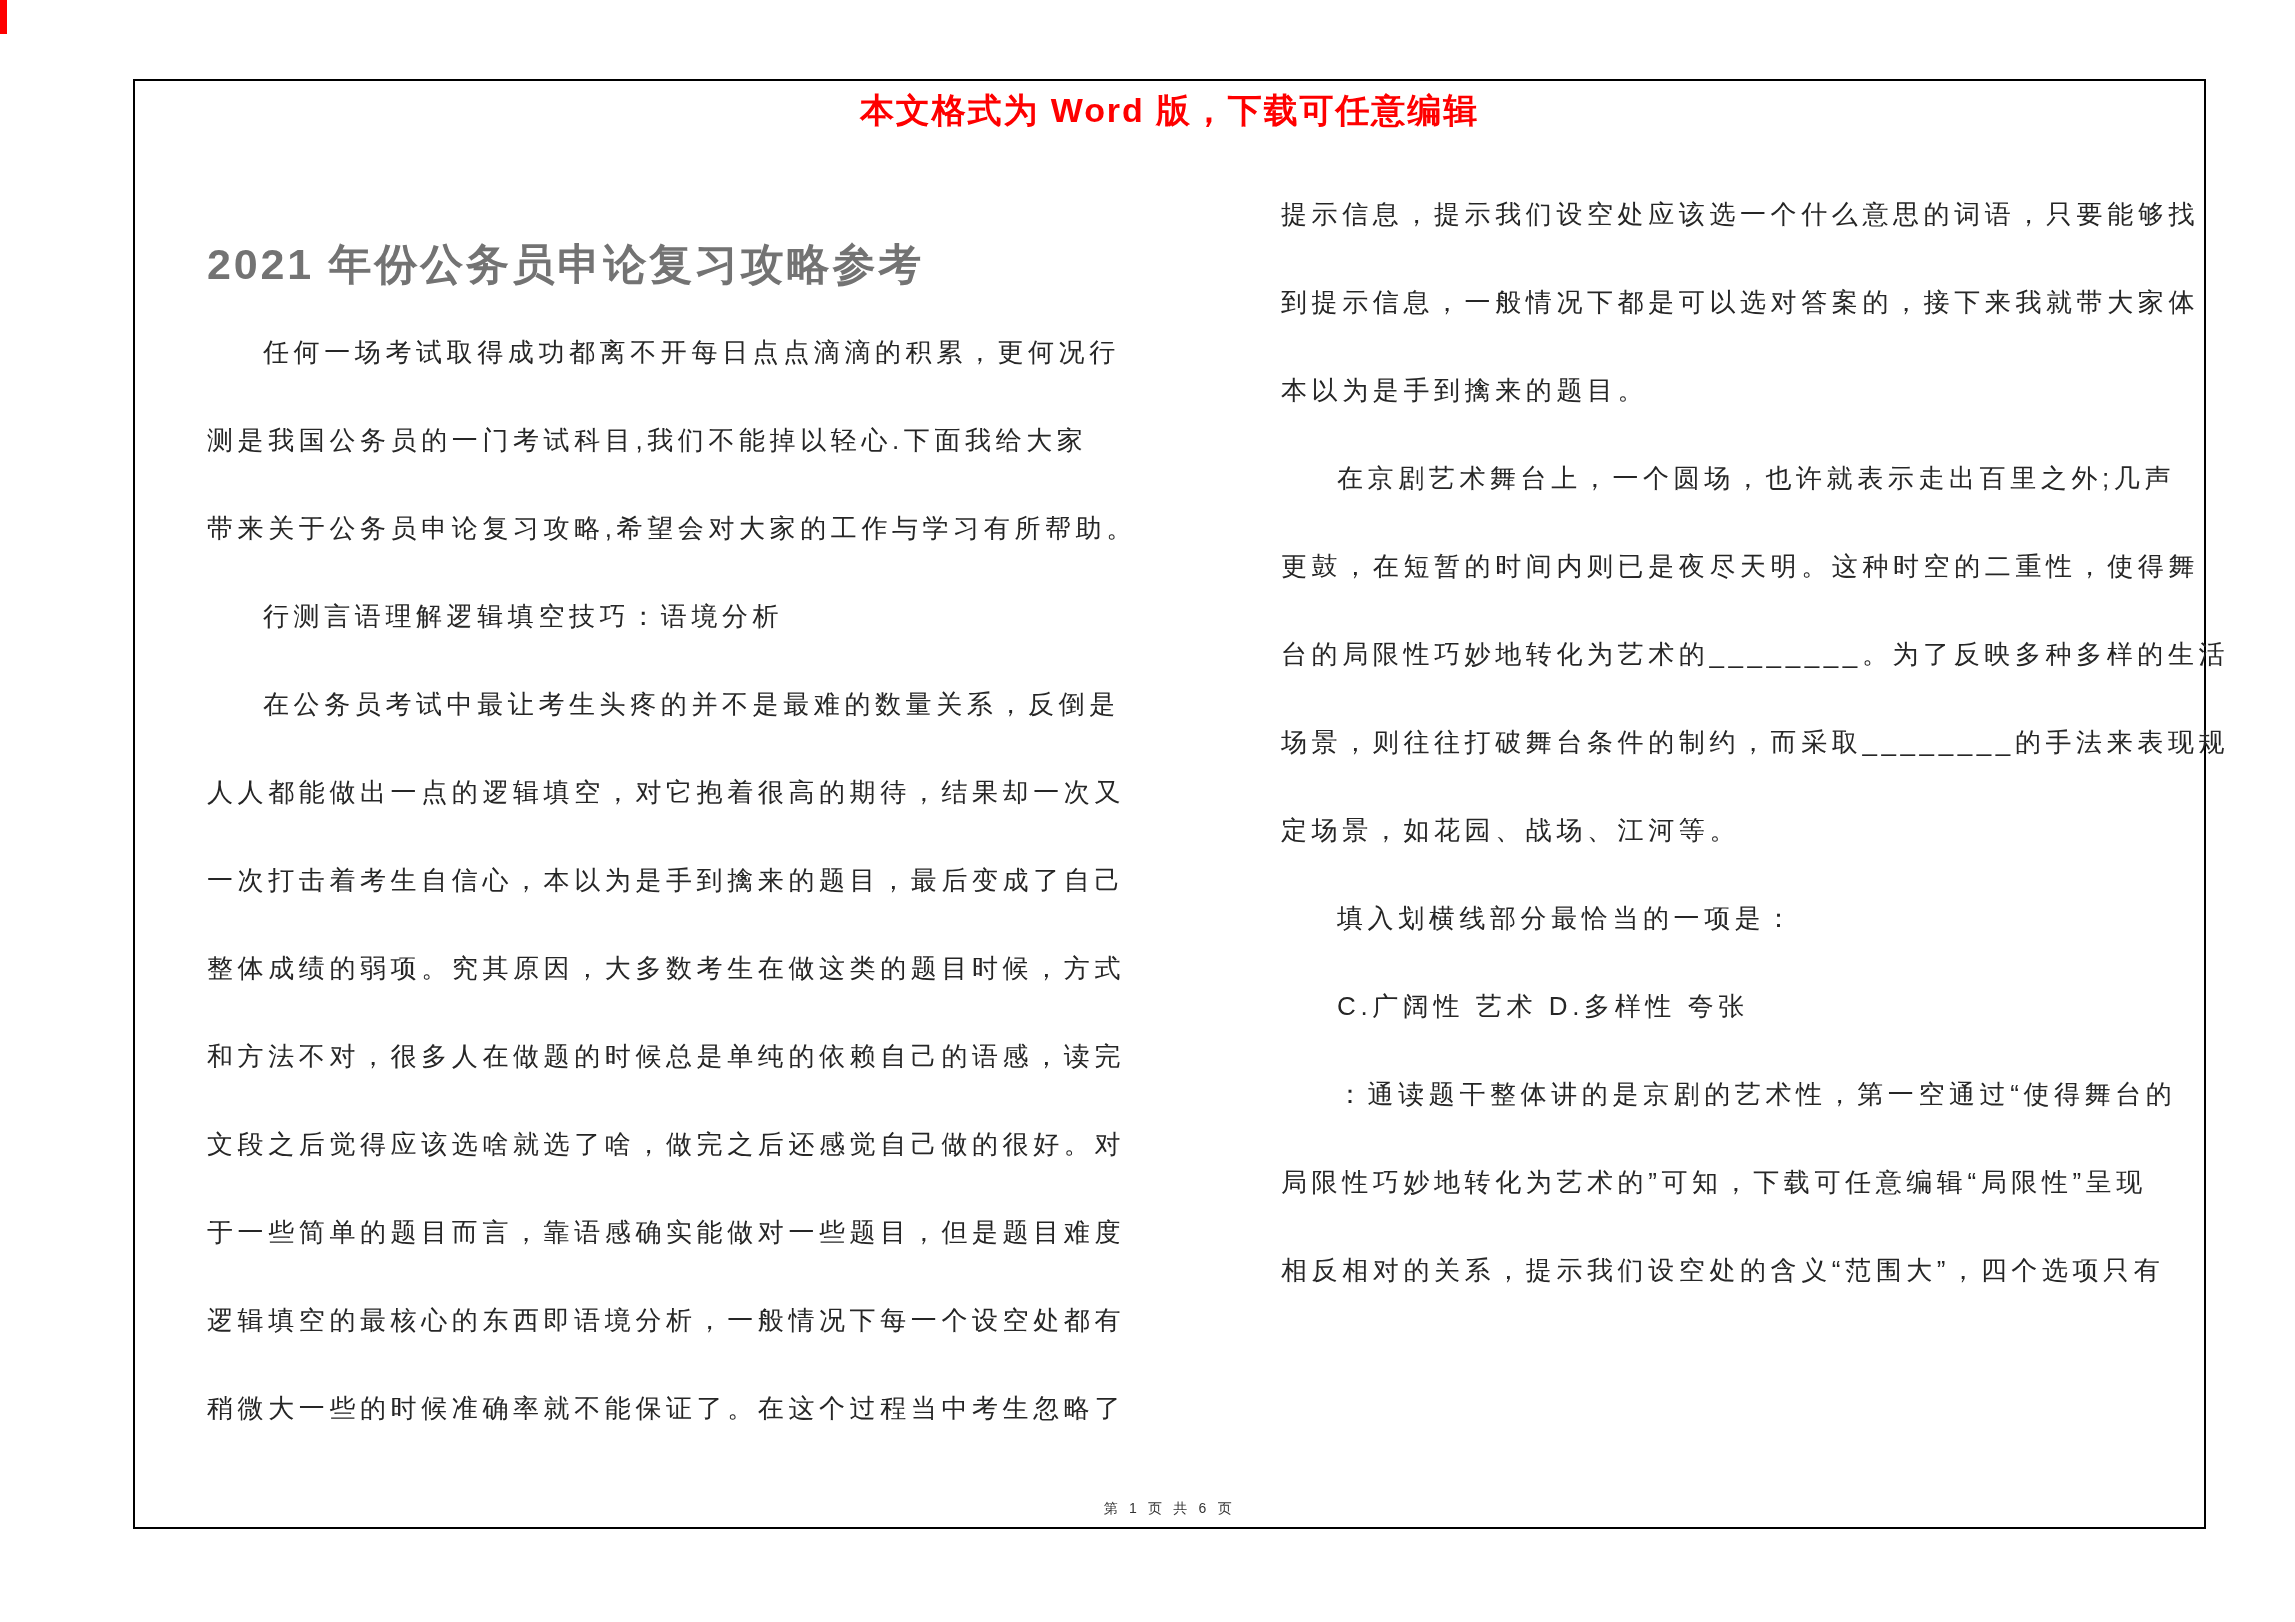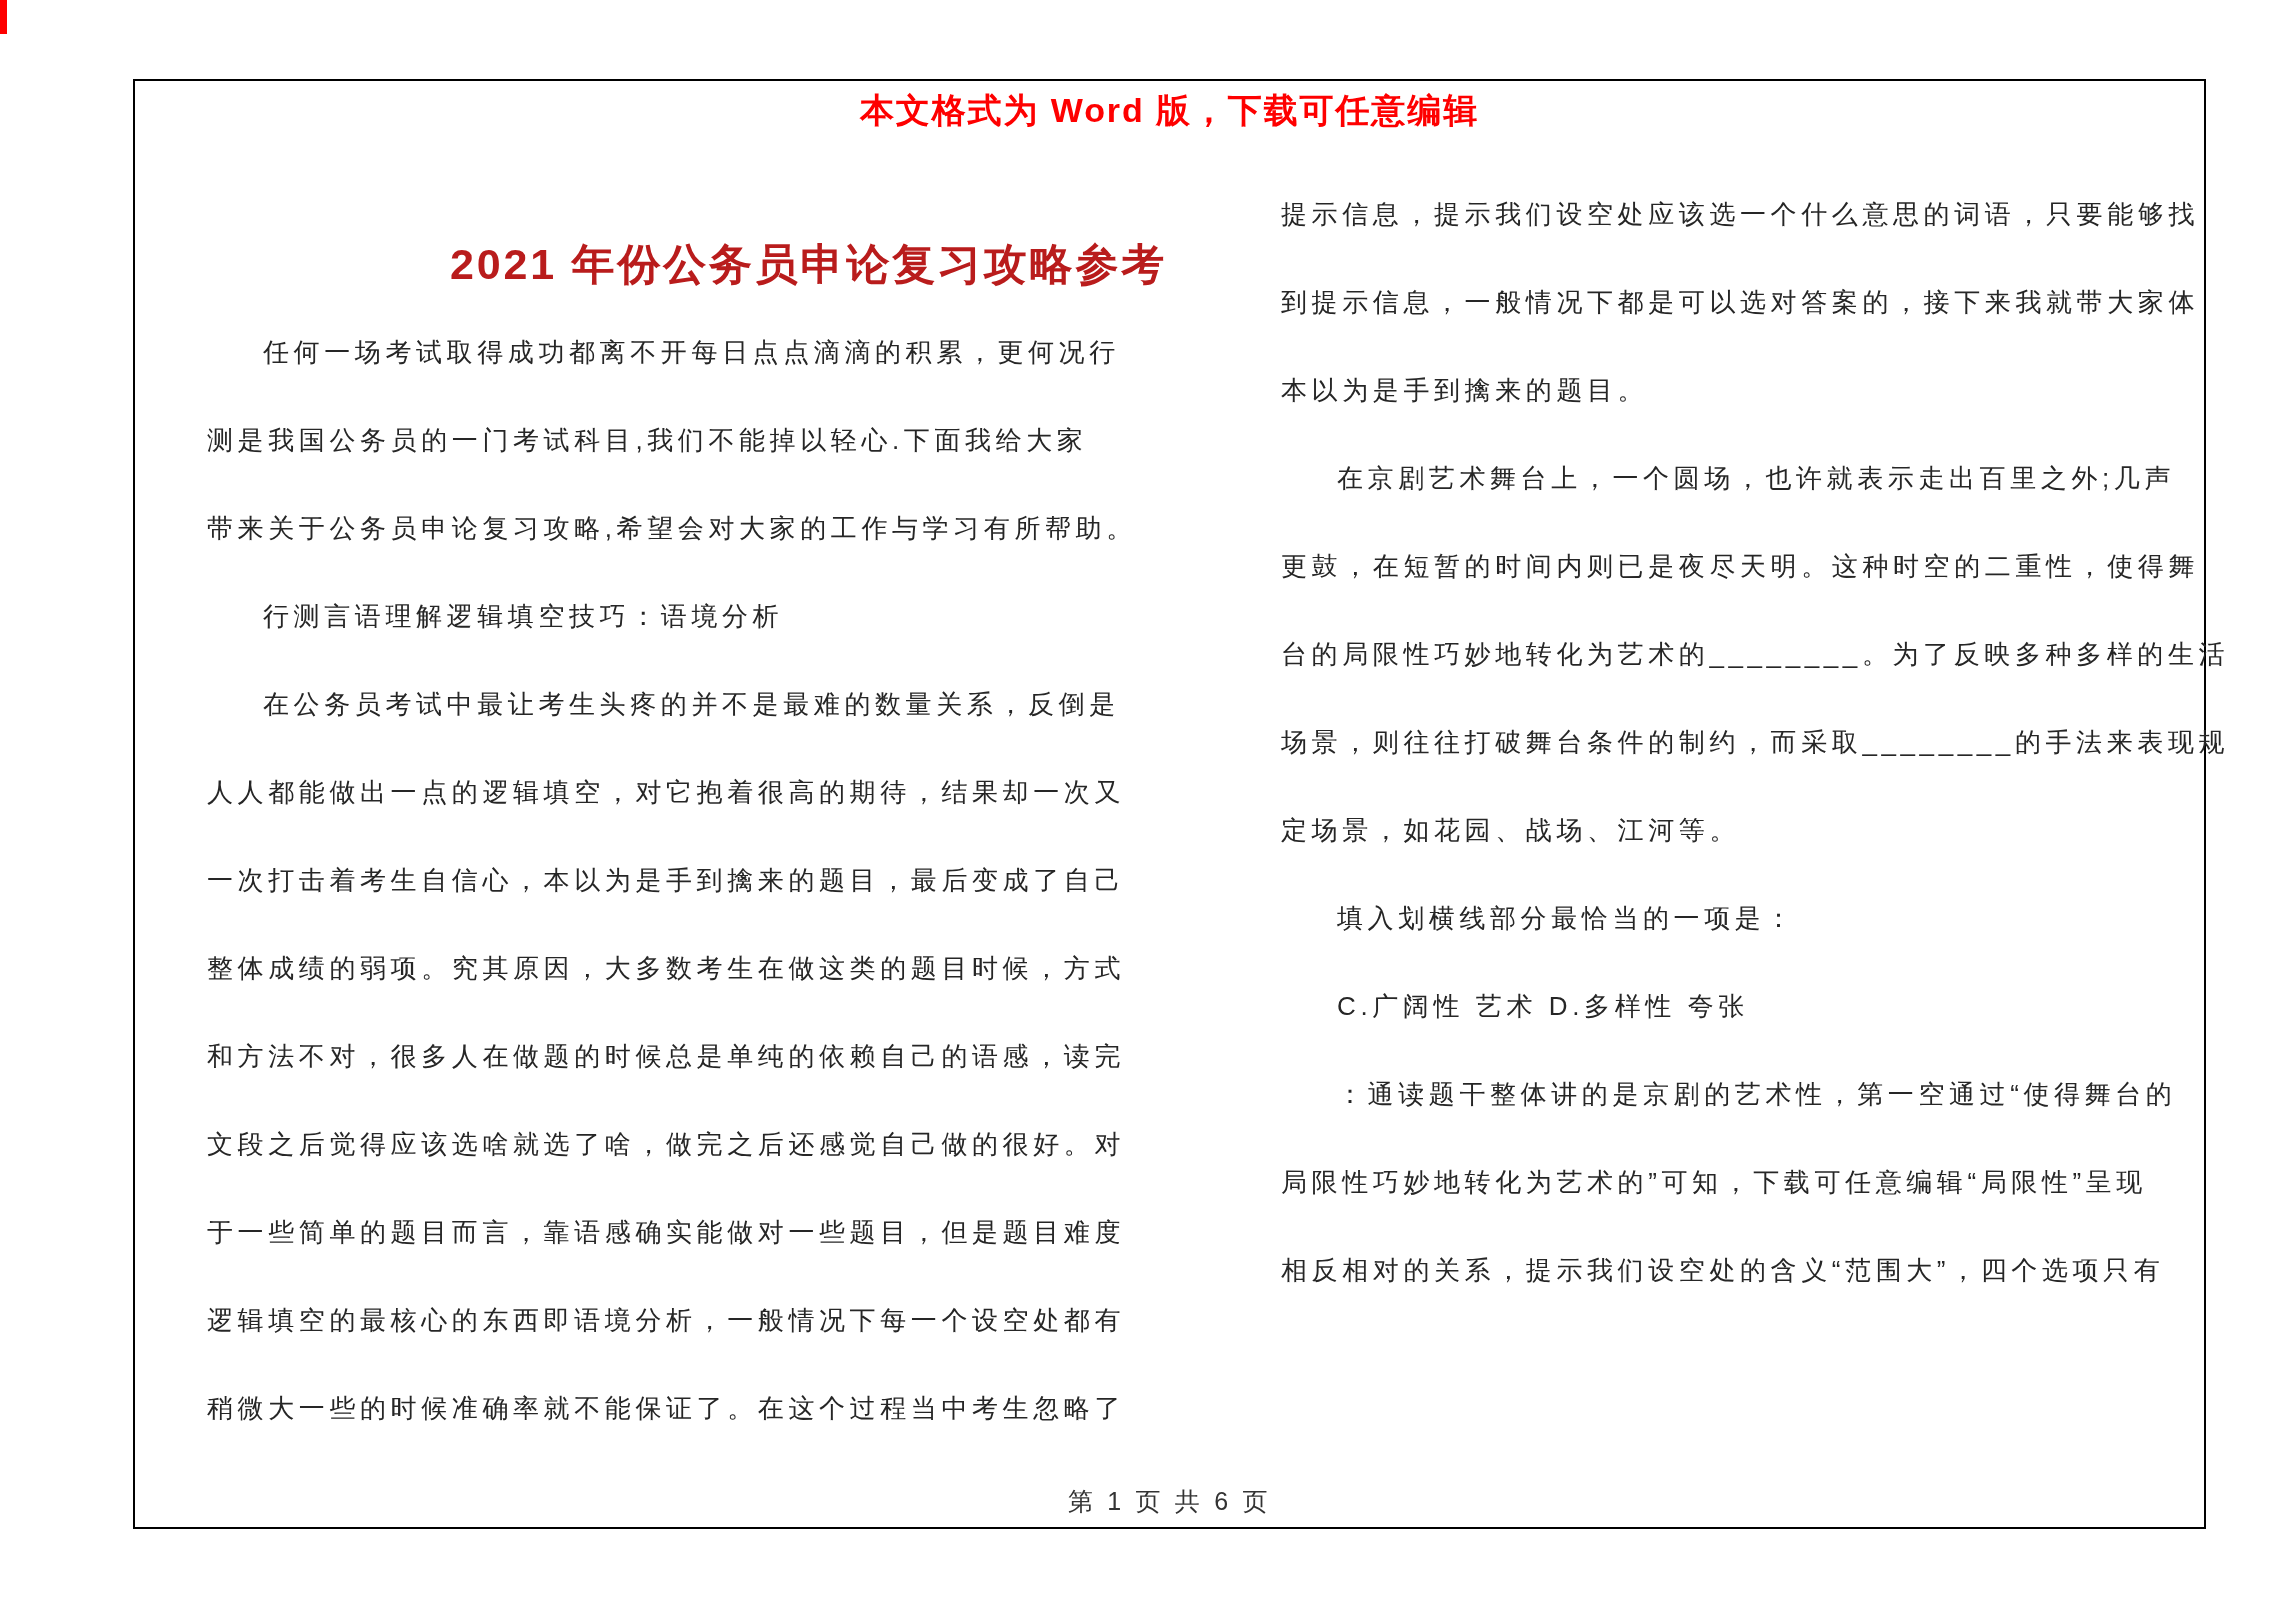--- a/index.html
+++ b/index.html
@@ -39,43 +39,43 @@
   .col {
     position: absolute;
     white-space: nowrap;
   }
   .col-left  { left: 72px;  top: 139px; width: 960px; }
   .col-right { left: 1146px; top: 89px;  width: 937px; }
   .doc-title {
     margin: 0;
     height: 88px;
     line-height: 88px;
-    text-align: right;
+    text-align: left;
     font-size: 43px;
     font-weight: bold;
     letter-spacing: 2.8px;
-    color: #b91c1c;
+    color: #737373;
     white-space: nowrap;
   }
   .line {
     height: 88px;
     line-height: 88px;
     font-size: 26px;
     letter-spacing: 4.6px;
     font-weight: normal;
     color: #262626;
     white-space: nowrap;
   }
   .indent { padding-left: 56px; }
   .page-footer {
     position: absolute;
     left: 0; bottom: 9.3px;
     width: 100%;
     text-align: center;
-    font-size: 25px;
+    font-size: 14px;
     letter-spacing: 3.7px;
     color: #333333;
   }
 </style>
 </head>
 <body>
 
 <div class="canvas">
 
   <div class="red-corner"></div>

